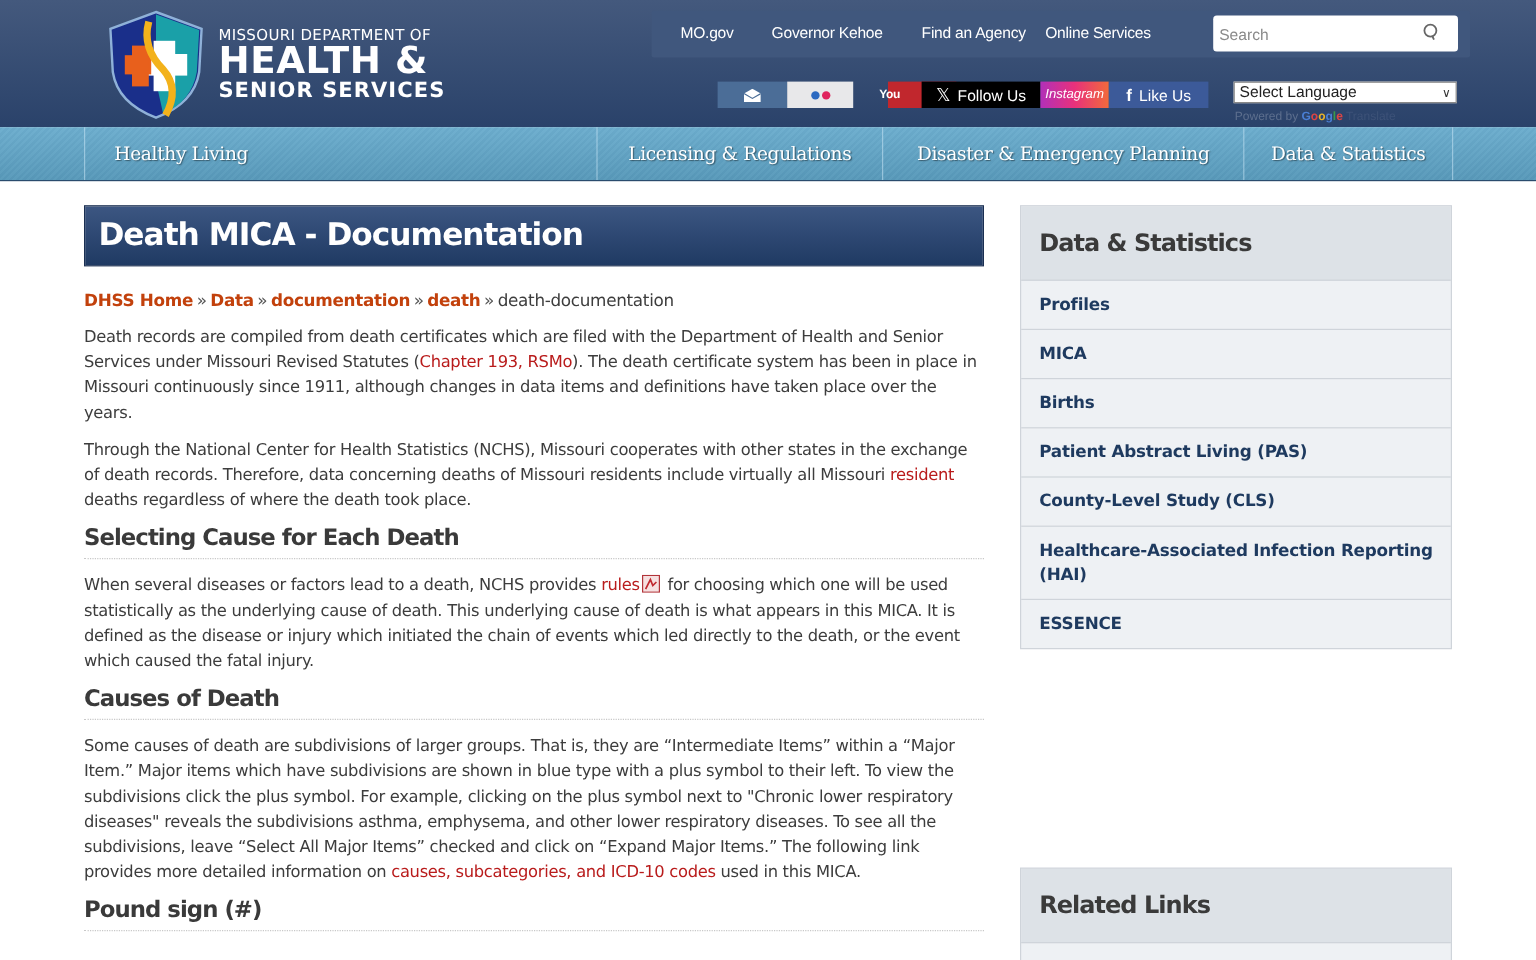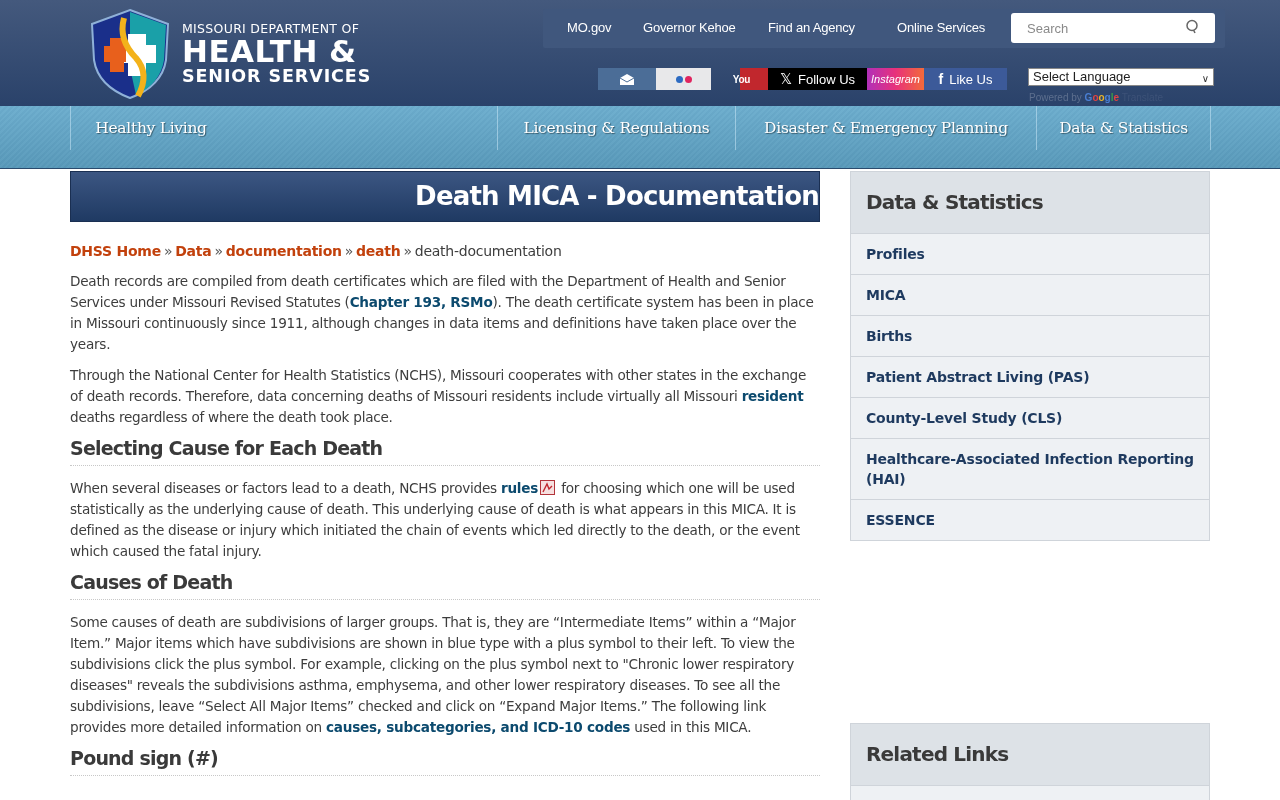--- a/index.html
+++ b/index.html
@@ -19,21 +19,21 @@
   .logo-line2 { font-size: 31px; font-weight: bold; letter-spacing: 0.5px; line-height: 30px; }
   .logo-line3 { font-size: 17.5px; font-weight: bold; letter-spacing: 0.9px; line-height: 20px; }
 
   .util-bar {
     position: absolute; left: 543px; top: 9px; width: 682px; height: 39px;
     background: #40577d; border-radius: 2px;
   }
   .util-link { position: absolute; top: 11px; color: #fff; font-family: "Liberation Sans", sans-serif; font-size: 13px; letter-spacing: -0.2px; }
   .search-box {
     position: absolute; left: 468px; top: 4px; width: 204px; height: 30px;
-    background: #fff; border-radius: 3px; padding-left: 11px;
+    background: #fff; border-radius: 3px;
   }
   .search-box input {
     border: none; outline: none; background: transparent; width: 165px; height: 30px;
     padding-left: 5px; font-family: "Liberation Sans", sans-serif; font-size: 13px; color: #777;
   }
   .search-box input::placeholder { color: #8a8a8a; }
   .search-icon { position: absolute; right: 14px; top: 6px; width: 16px; height: 16px; }
 
   .social { position: absolute; top: 68px; height: 22px; display: flex; align-items: center; justify-content: center; font-family: "Liberation Sans", sans-serif; color: #fff; font-size: 13px; }
   .s-email { left: 598px; width: 58px; background: #4b6d97; }
@@ -50,44 +50,44 @@
     position: absolute; left: 1028px; top: 68px; width: 186px; height: 18px;
     background: #fff; border: 1px solid #888; font-family: "Liberation Sans", sans-serif;
     font-size: 13px; color: #222; padding-left: 4px; line-height: 16px;
   }
   .lang-chev { position: absolute; right: 4px; top: 2px; font-size: 10px; color: #333; }
   .powered { position: absolute; left: 1029px; top: 92px; font-family: "Liberation Sans", sans-serif; font-size: 10px; color: #5d6f8e; }
   .powered b { font-weight: bold; text-align: right; }
 
   
   .main-nav {
-    position: absolute; left: 0; top: 106px; width: 1280px; height: 63px;
+    position: absolute; left: 0; top: 106px; width: 1280px; height: 45px;
     background: repeating-linear-gradient(135deg, #5ea3c6 0px, #5ea3c6 2px, #64a9cb 2px, #64a9cb 4px);
     border-bottom: 1px solid #2a4b6d;
   }
   .main-nav::before { content:""; position:absolute; left:0; top:0; right:0; bottom:0; background: linear-gradient(rgba(255,255,255,0.08), rgba(0,0,0,0.08)); }
   .nav-item {
     position: absolute; top: 0; height: 44px; display: flex; align-items: center; justify-content: center;
     color: #fff; font-family: "DejaVu Serif", serif; font-size: 15.5px; letter-spacing: -0.3px;
     text-shadow: 1px 1px 1px rgba(0,0,0,0.45); border-left: 1px solid rgba(200,230,245,0.55);
   }
 
   
   .page-title {
     position: absolute; left: 70px; top: 171px; width: 750px; height: 51px;
     background: linear-gradient(#3c5682, #1f3a63); border: 1px solid #1a2f52;
     color: #fff; font-family: "DejaVu Sans", sans-serif; font-weight: bold; font-size: 26px;
-    padding-left: 11px; line-height: 49px; letter-spacing: -0.8px; transform-origin: left; text-align: right;
+    padding-left: 11px; line-height: 49px; letter-spacing: -0.8px; transform-origin: left;
   }
   .content { position: absolute; left: 70px; top: 241px; width: 750px; font-size: 13.6px; line-height: 21px; color: #3d3d3d; letter-spacing: -0.25px; }
   .breadcrumb { font-size: 14px; margin-bottom: 9px; }
   .breadcrumb a { color: #c2410c; font-weight: bold; }
   .breadcrumb .sep { color: #555; margin: 0 3px; }
   .content p { margin-bottom: 10px; }
-  .content p a { color: #0c4a6e; font-weight: bold; }
+  .content p a { color: #b91c1c; font-weight: normal; }
   .section-h {
     font-family: "DejaVu Sans", sans-serif; font-weight: bold; font-size: 19px; color: #3a3a3a;
     letter-spacing: -0.8px; padding-bottom: 6px; border-bottom: 1px dotted #c8c8c8; margin: 8px 0 12px 0;
   }
   .pdf-icon { display: inline-block; width: 15px; height: 15px; vertical-align: -2px; margin: 0 2px; }
 
   
   .side-box { position: absolute; left: 850px; width: 360px; background: #eef1f4; border: 1px solid #cfd4da; }
   .side-head { height: 62px; background: #dde2e7; font-weight: bold; font-size: 20px; color: #3a3a3a; padding-left: 15px; line-height: 60px; letter-spacing: -0.8px; border-bottom: 1px solid #cfd4da; }
   .side-item { border-bottom: 1px solid #cfd4da; padding: 10px 15px; font-weight: bold; color: #1e3a5f; font-size: 14px; line-height: 20px; letter-spacing: -0.2px; }
@@ -111,21 +111,21 @@
       <div class="logo-line1">MISSOURI DEPARTMENT OF</div>
       <div class="logo-line2">HEALTH &amp;</div>
       <div class="logo-line3">SENIOR SERVICES</div>
     </div>
   </a>
 
   <div class="util-bar">
     <a class="util-link" style="left:24px">MO.gov</a>
     <a class="util-link" style="left:100px">Governor Kehoe</a>
     <a class="util-link" style="left:225px">Find an Agency</a>
-    <a class="util-link" style="left:354px">Online Services</a>
+    <a class="util-link" style="left:328px">Online Services</a>
     <div class="search-box">
       <input type="text" placeholder="Search" style="">
       <svg class="search-icon" viewBox="0 0 16 16">
         <circle cx="7" cy="6.5" r="5" stroke="#666" stroke-width="1.5" fill="none"></circle>
         <line x1="8.5" y1="11" x2="10" y2="14" stroke="#666" stroke-width="1.5"></line>
       </svg>
     </div>
   </div>
 
   <a class="social s-email">

